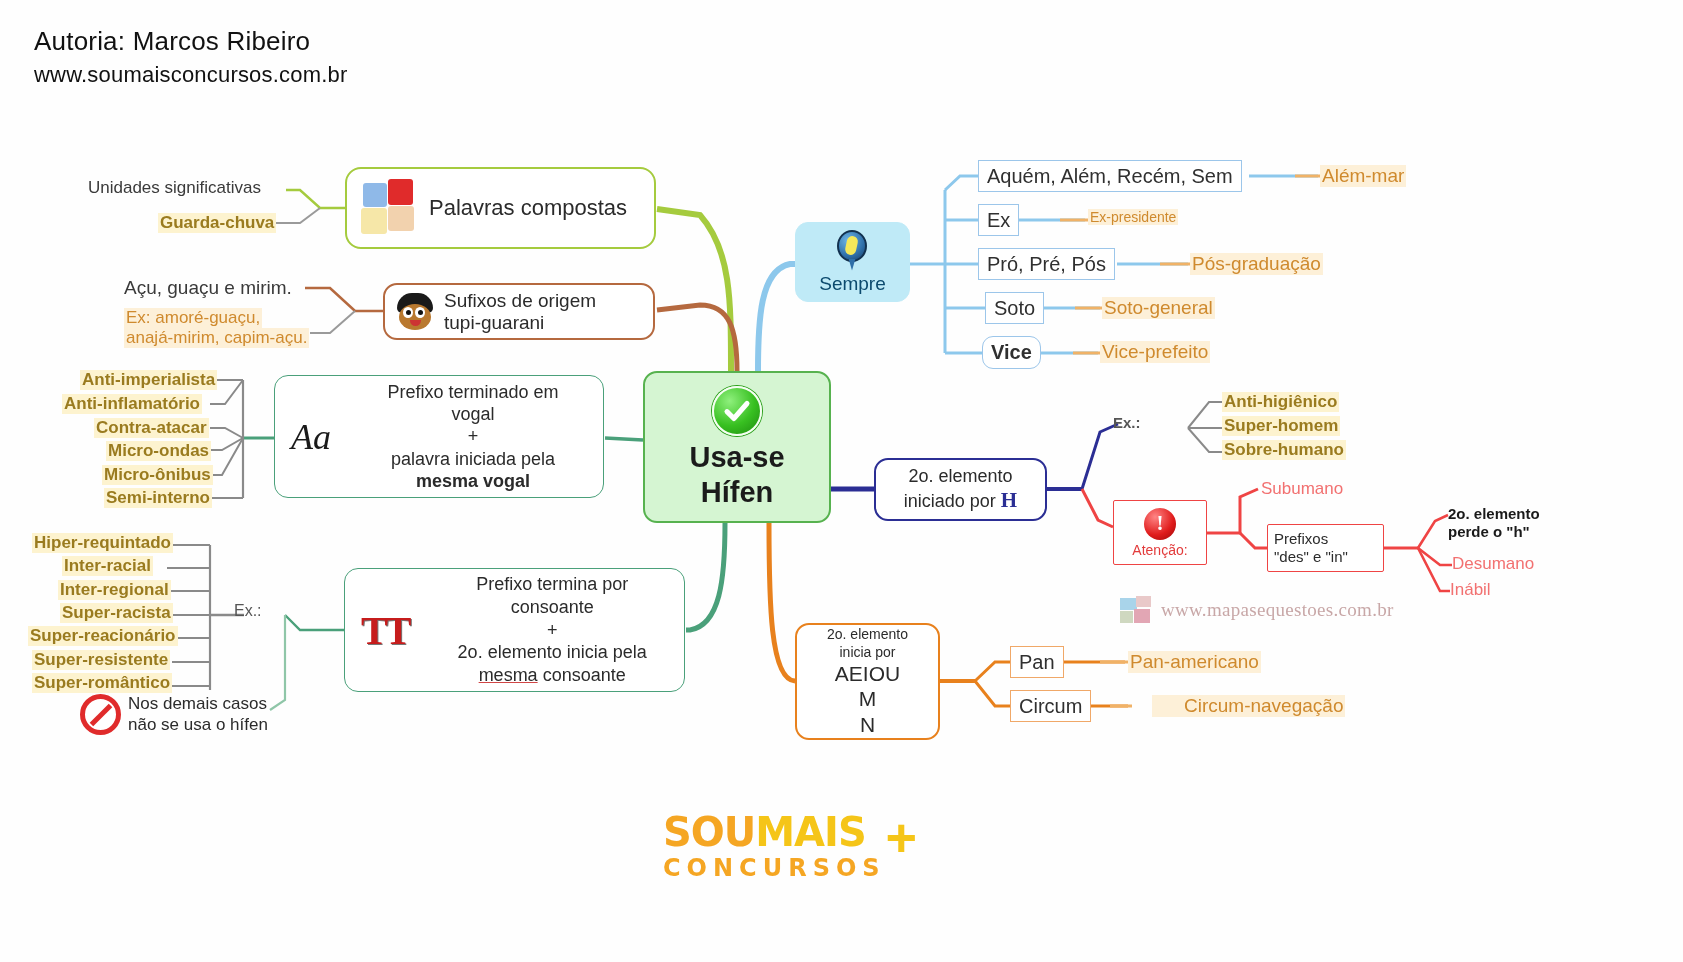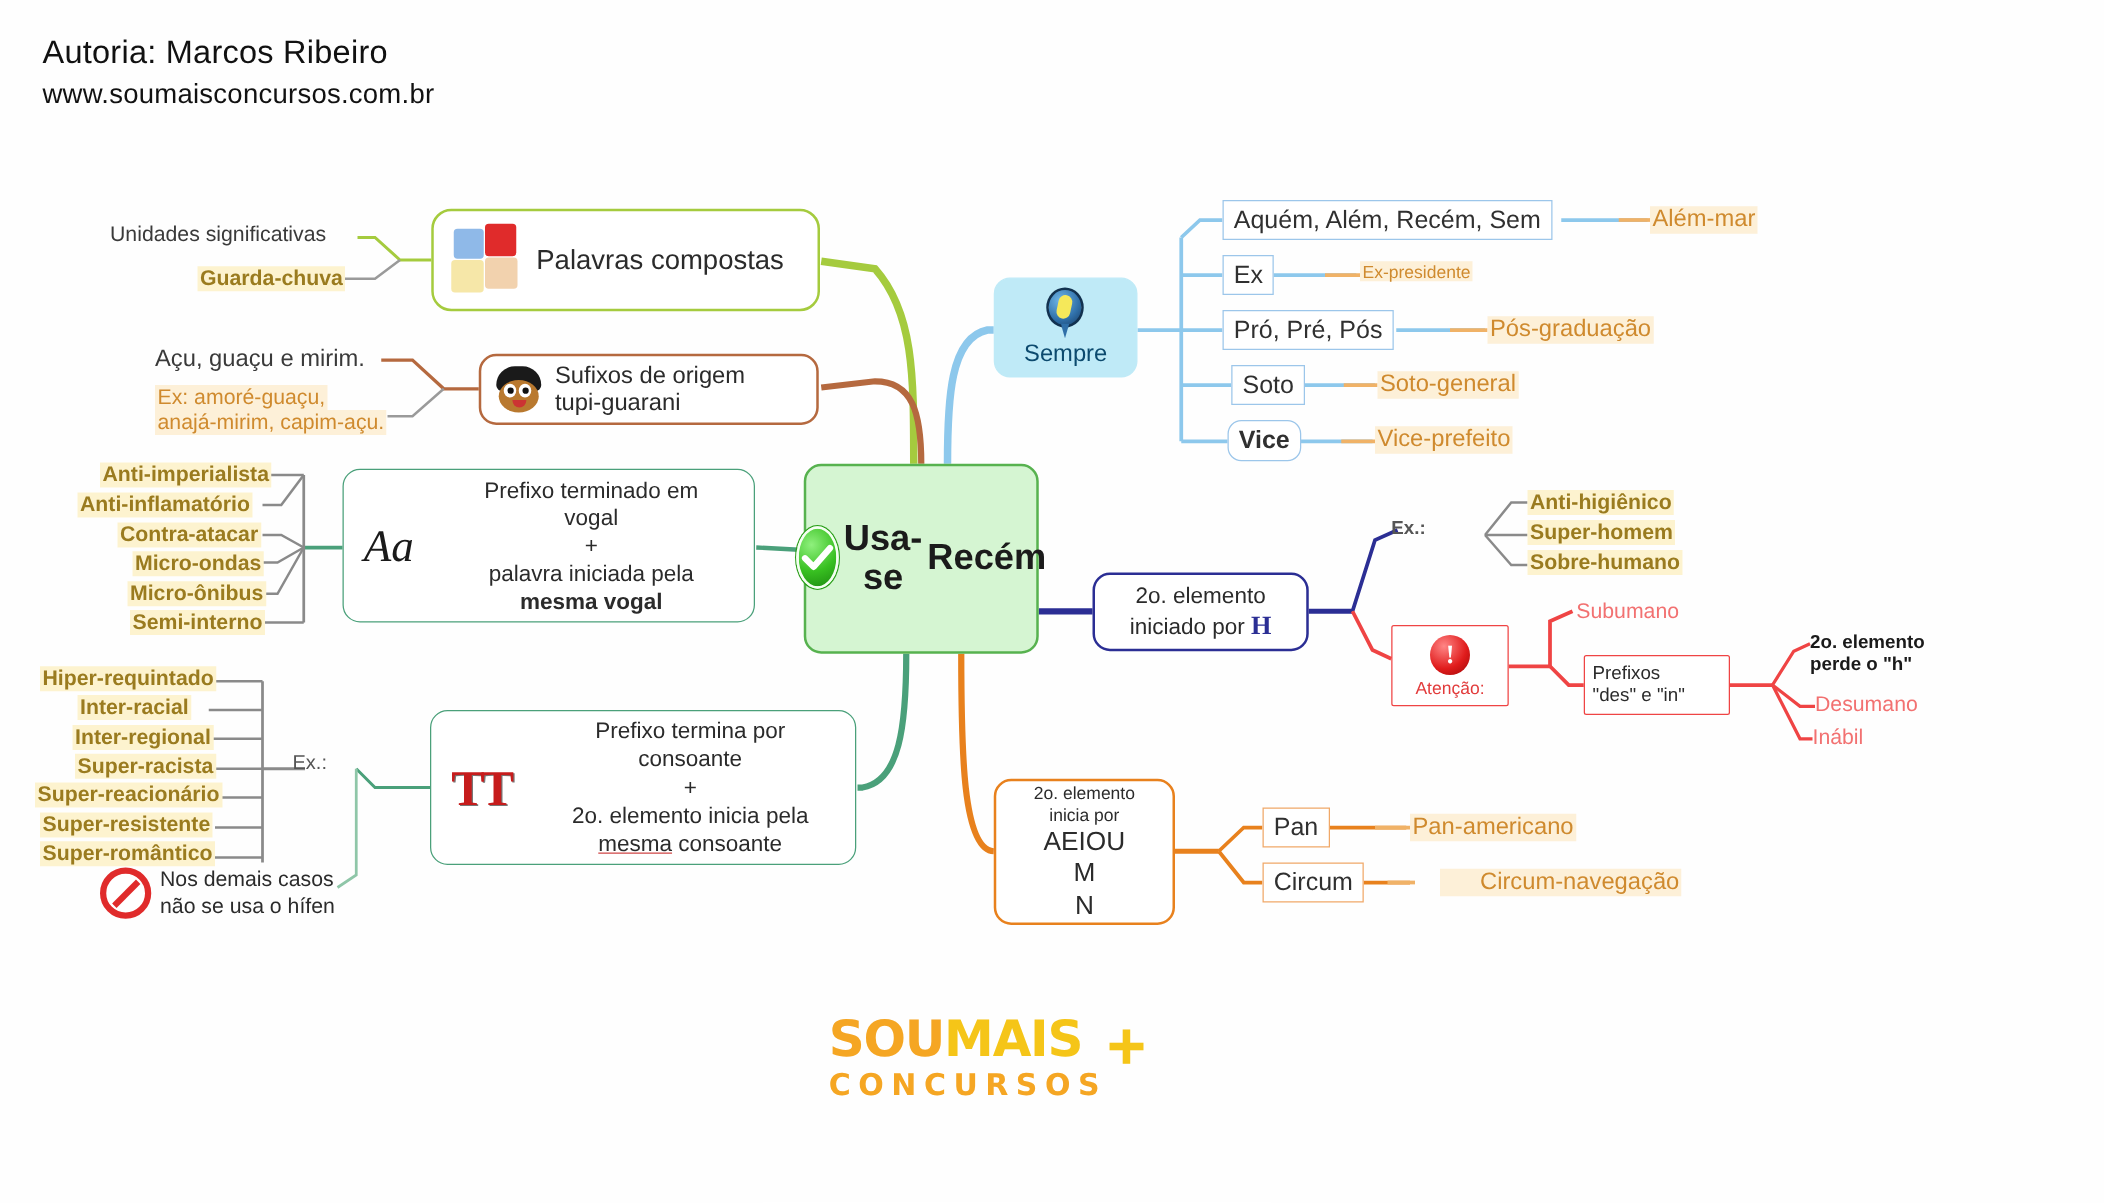--- a/index.html
+++ b/index.html
@@ -51,21 +51,21 @@
     z-index: 3;
   }
 
   
   .central {
     left: 643px; top: 371px;
     width: 188px; height: 152px;
     background: #d5f5d2;
     border: 2px solid #57b24f;
     border-radius: 14px;
-    flex-direction: row;
+    flex-direction: column;
     gap: 4px;
   }
   .central .ttl {
     font-size: 29px;
     font-weight: bold;
     color: #1b1b1b;
     line-height: 1.08;
   }
   .check {
     width: 46px; height: 46px;
@@ -473,21 +473,21 @@
   <div class="hdr l1">Autoria: Marcos Ribeiro</div>
   <div class="hdr l2">www.soumaisconcursos.com.br</div>
 
   <div class="node central">
     <div class="check">
       <svg viewBox="0 0 24 24">
           <path d="M4 12.5 L9.5 18 L20 6" stroke="#ffffff" stroke-width="4" fill="none" stroke-linecap="round" stroke-linejoin="round"></path>
         </svg>
     </div>
     <div class="ttl">Usa-se</div>
-    <div class="ttl">Recém</div>
+    <div class="ttl">Hífen</div>
   </div>
 
   <div class="node box-olive" id="n-compostas">
     <span class="puzzle">
         <i class="p1"></i>
         <i class="p2"></i>
         <i class="p3"></i>
         <i class="p4"></i>
       </span>
     <span class="lbl">Palavras compostas</span>
@@ -609,20 +609,29 @@
     <span class="sm">inicia por</span>
     <span class="bg">AEIOU</span>
     <span class="bg">M</span>
     <span class="bg">N</span>
   </div>
   <div class="chip box-orange-thin" style="left:1010px; top:646px; height:32px;">Pan</div>
   <div class="leaf hl-orange" style="left:1128px; top:651px; font-size:19px;">Pan-americano</div>
   <div class="chip box-orange-thin" style="left:1010px; top:690px; height:32px;">Circum</div>
   <div class="leaf hl-orange" style="left:1152px; top:695px; font-size:19px;padding-left:32px;">Circum-navegação</div>
 
+  <div id="wm">
+    <span class="wmico">
+        <i class="a"></i>
+        <i class="b"></i>
+        <i class="c"></i>
+        <i class="d"></i>
+      </span>
+    <span class="t">www.mapasequestoes.com.br</span>
+  </div>
 
   <div id="logo">
     <div class="l1"><span>SOU</span><span class="b">MAIS</span></div>
     <div class="l2">CONCURSOS</div>
     <div class="plus">+</div>
   </div>
 
 </div>
 
 </body></html>

